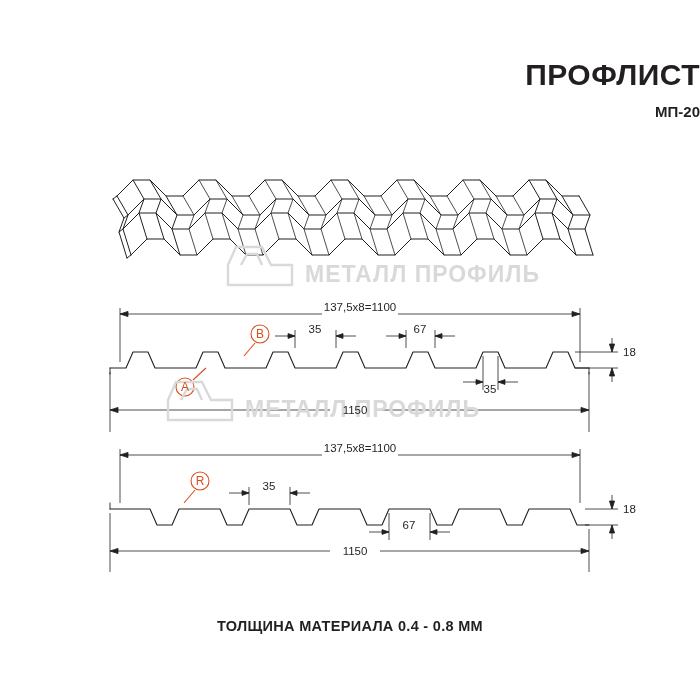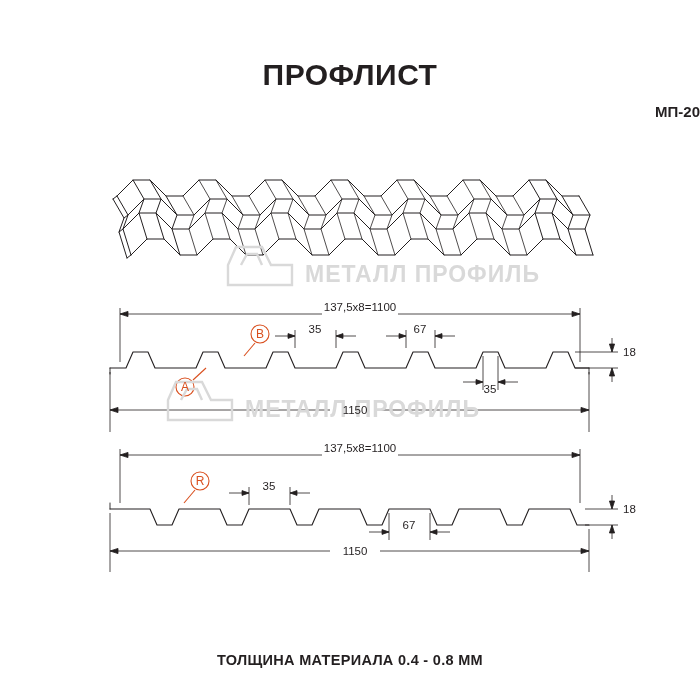--- a/index.html
+++ b/index.html
@@ -19,37 +19,37 @@
     position: absolute;
     inset: 0;
     width: 700px;
     height: 700px;
   }
   .title {
     position: absolute;
     top: 58px;
     left: 0;
     width: 700px;
-    text-align: center;
+    text-align: right;
     font-size: 30px;
     font-weight: bold;
     letter-spacing: 0.5px;
   }
   .subtitle {
     position: absolute;
     top: 103px;
     left: 0;
     width: 700px;
     text-align: right;
     font-size: 15px;
     font-weight: bold;
   }
   .footer {
     position: absolute;
-    top: 652px;
+    top: 618px;
     left: 0;
     width: 700px;
     text-align: center;
     font-size: 14.5px;
     font-weight: bold;
     letter-spacing: 0.3px;
   }
   svg.layer {
     position: absolute;
     top: 0;

